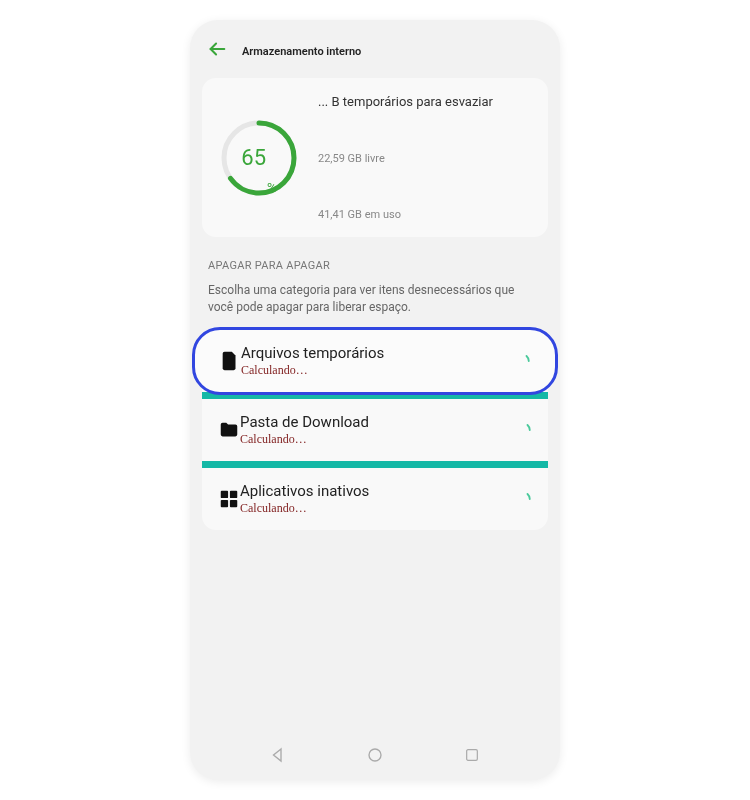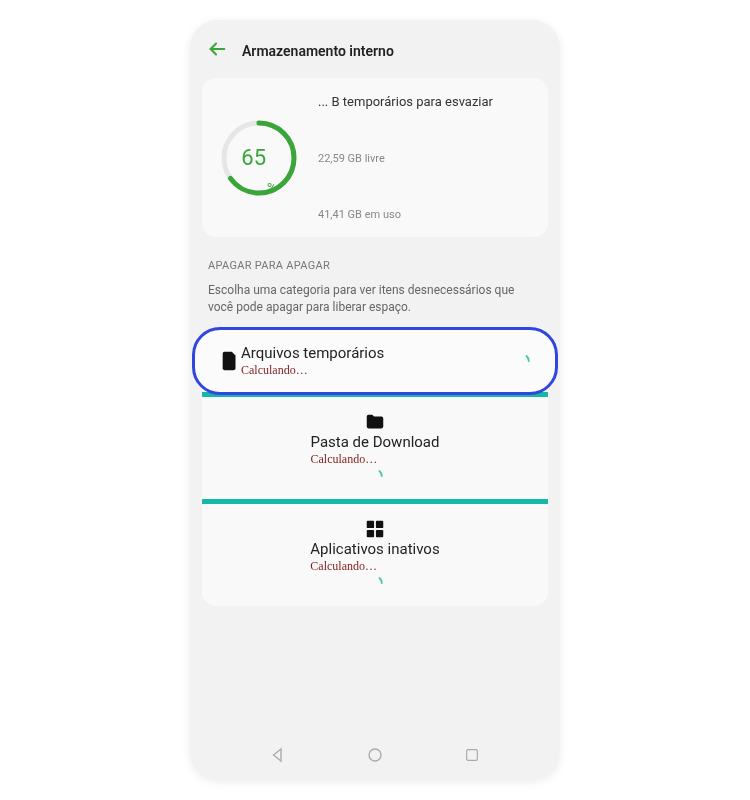--- a/index.html
+++ b/index.html
@@ -25,21 +25,21 @@
       position: relative;
       overflow: hidden;
     }
     .app-bar {
       display: flex;
       align-items: center;
       padding: 18px 16px 14px;
       gap: 14px;
     }
     .back-icon { color: #3aa63a; cursor: pointer; }
-    .app-title { font-size: 14px; font-weight: 600; color: #222; }
+    .app-title { font-size: 11px; font-weight: 600; color: #222; }
     .content { flex: 1; padding: 0 12px; overflow: hidden; }
     .storage-card {
       background: #f9f9f9;
       border-radius: 14px;
       padding: 16px;
       display: flex;
       align-items: center;
       gap: 18px;
     }
     .donut {
@@ -80,21 +80,21 @@
       overflow: visible;
     }
     .item {
       display: flex;
       align-items: center;
       gap: 0;
       padding: 14px 16px;
       position: relative;
       cursor: pointer;
     }
-    .item + .item { border-top: 5px solid #14b8a6; flex-direction: column; }
+    .item + .item { border-top: 7px solid #14b8a6; }
     .item.highlighted {
       border: 3px solid #3146e0;
       border-radius: 28px;
       background: #fbfbfb;
       margin: -3px -10px;
       padding: 14px 24px;
       z-index: 2;
     }
     .item-icon { width: 22px; height: 22px; color: #111; flex-shrink: 0; }
     .item-text { flex: 1; display: flex; flex-direction: column; gap: 1px; }

